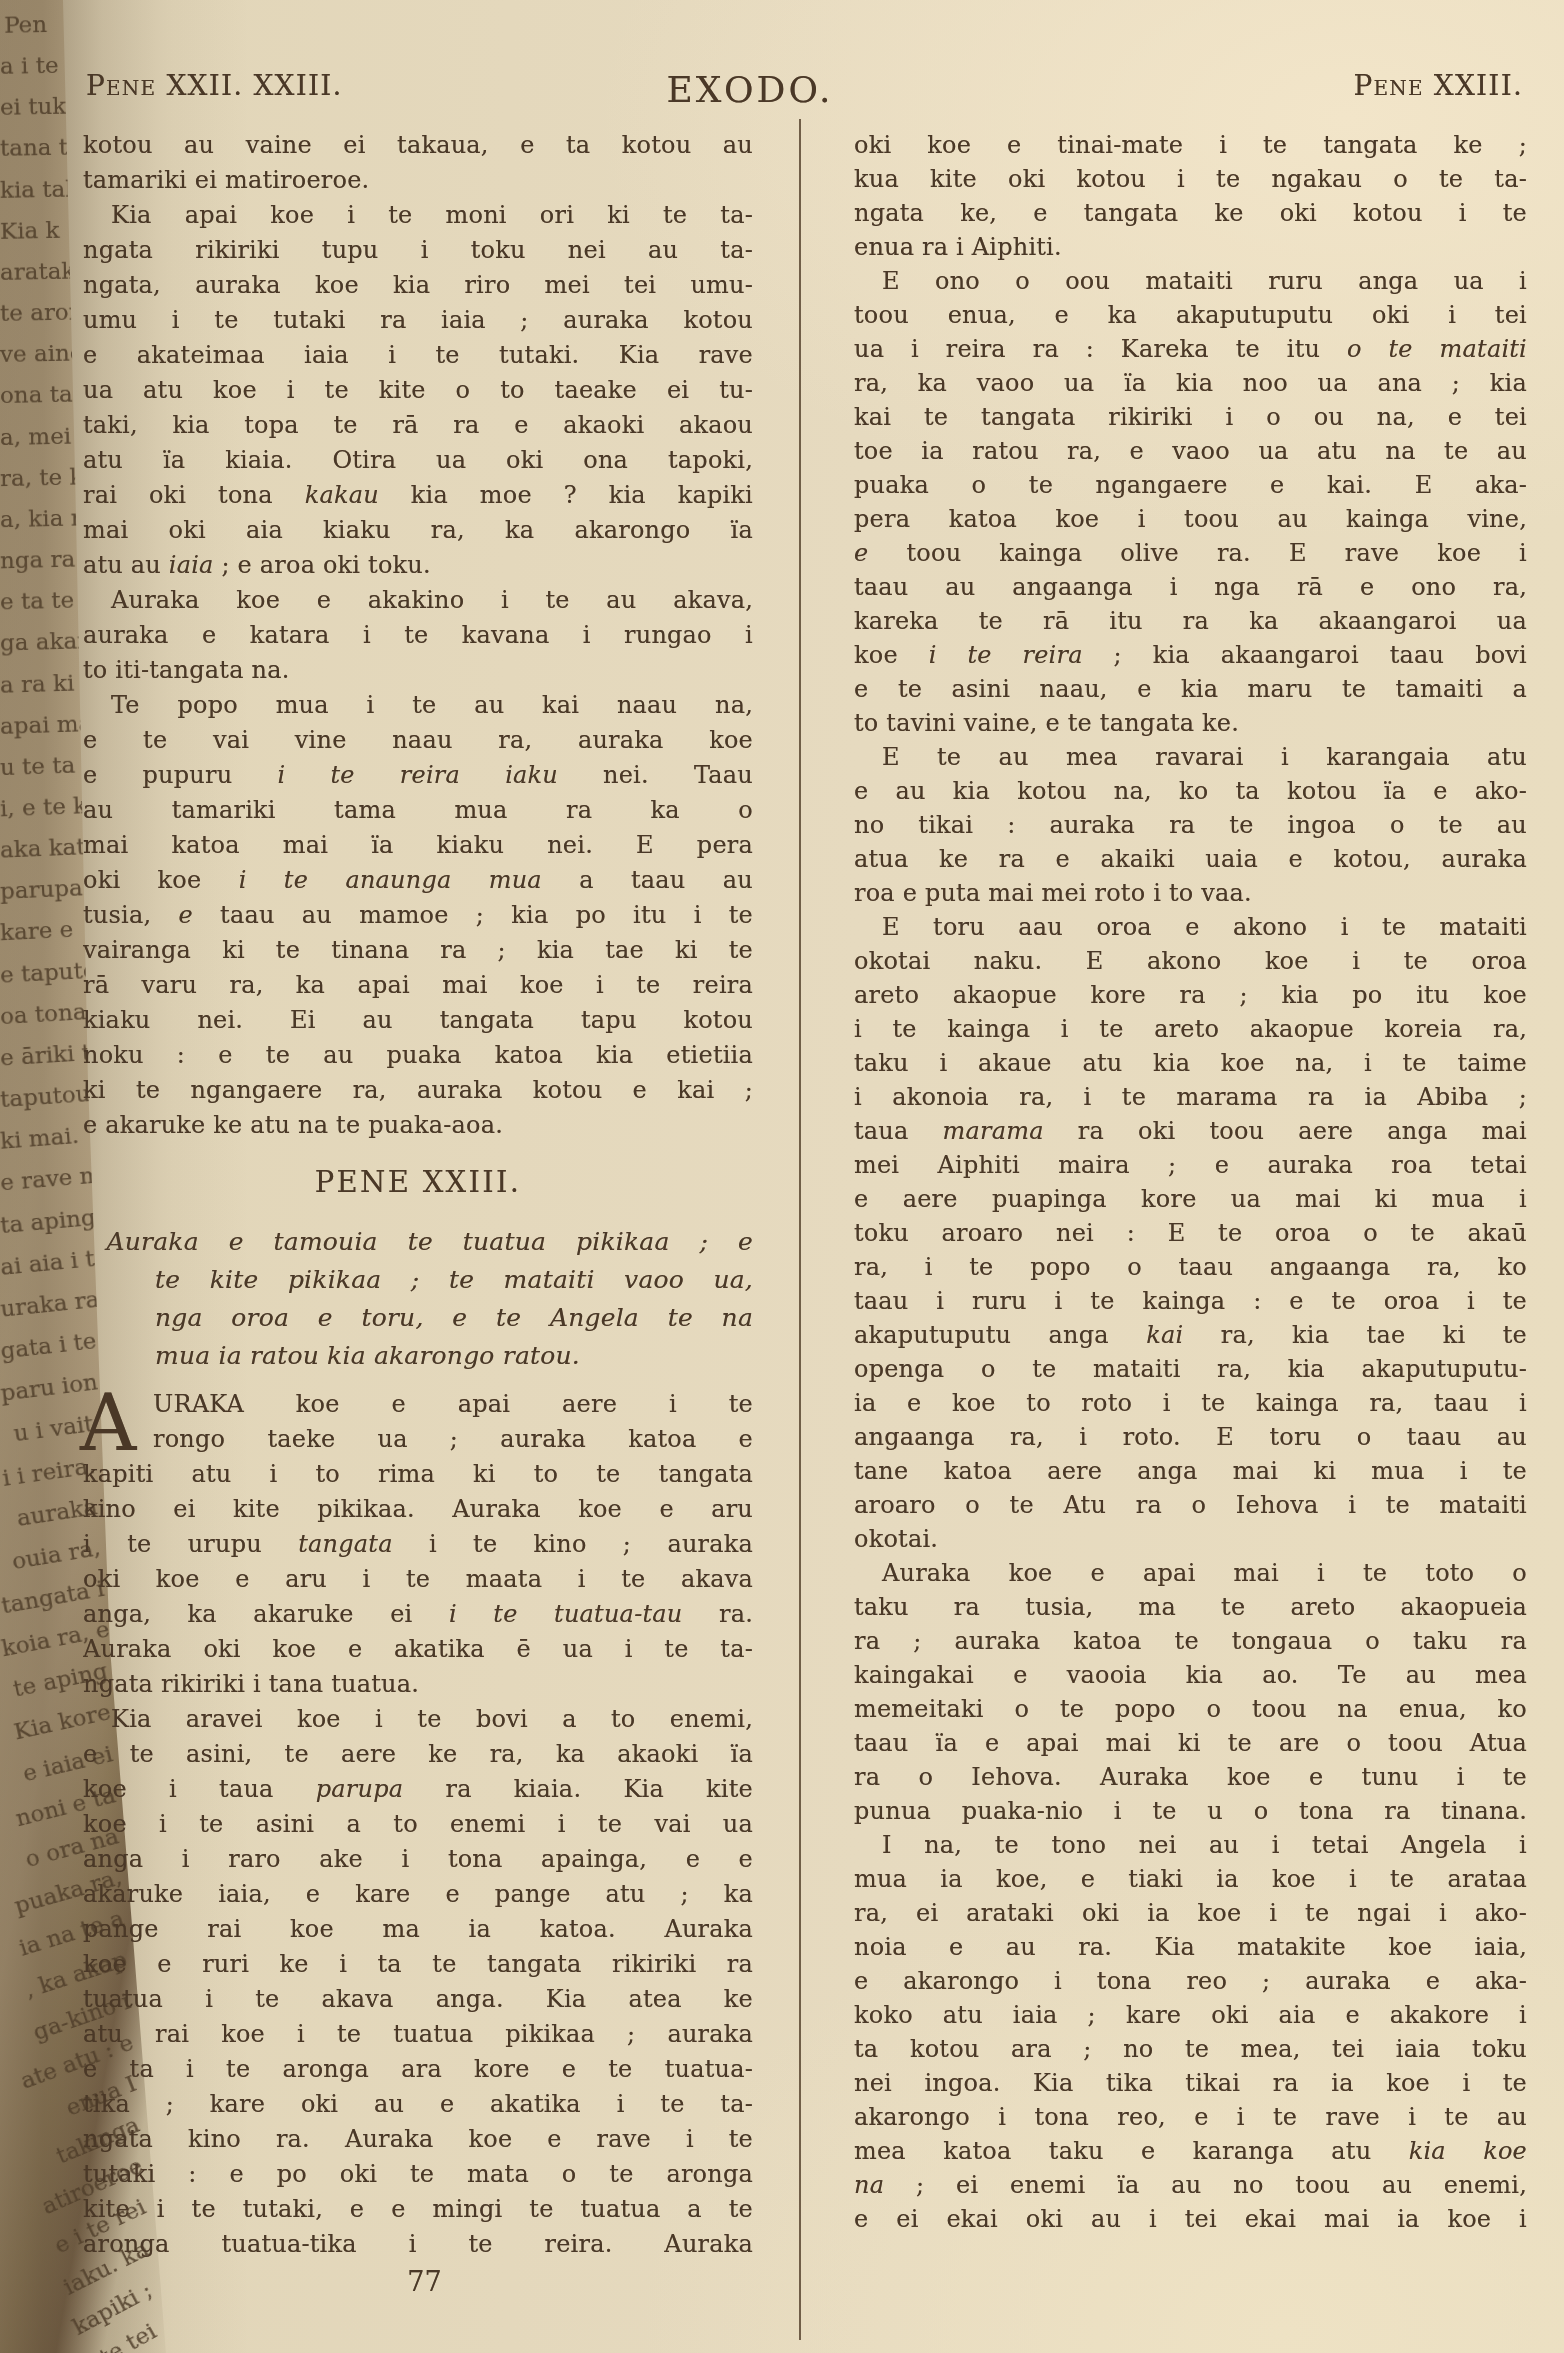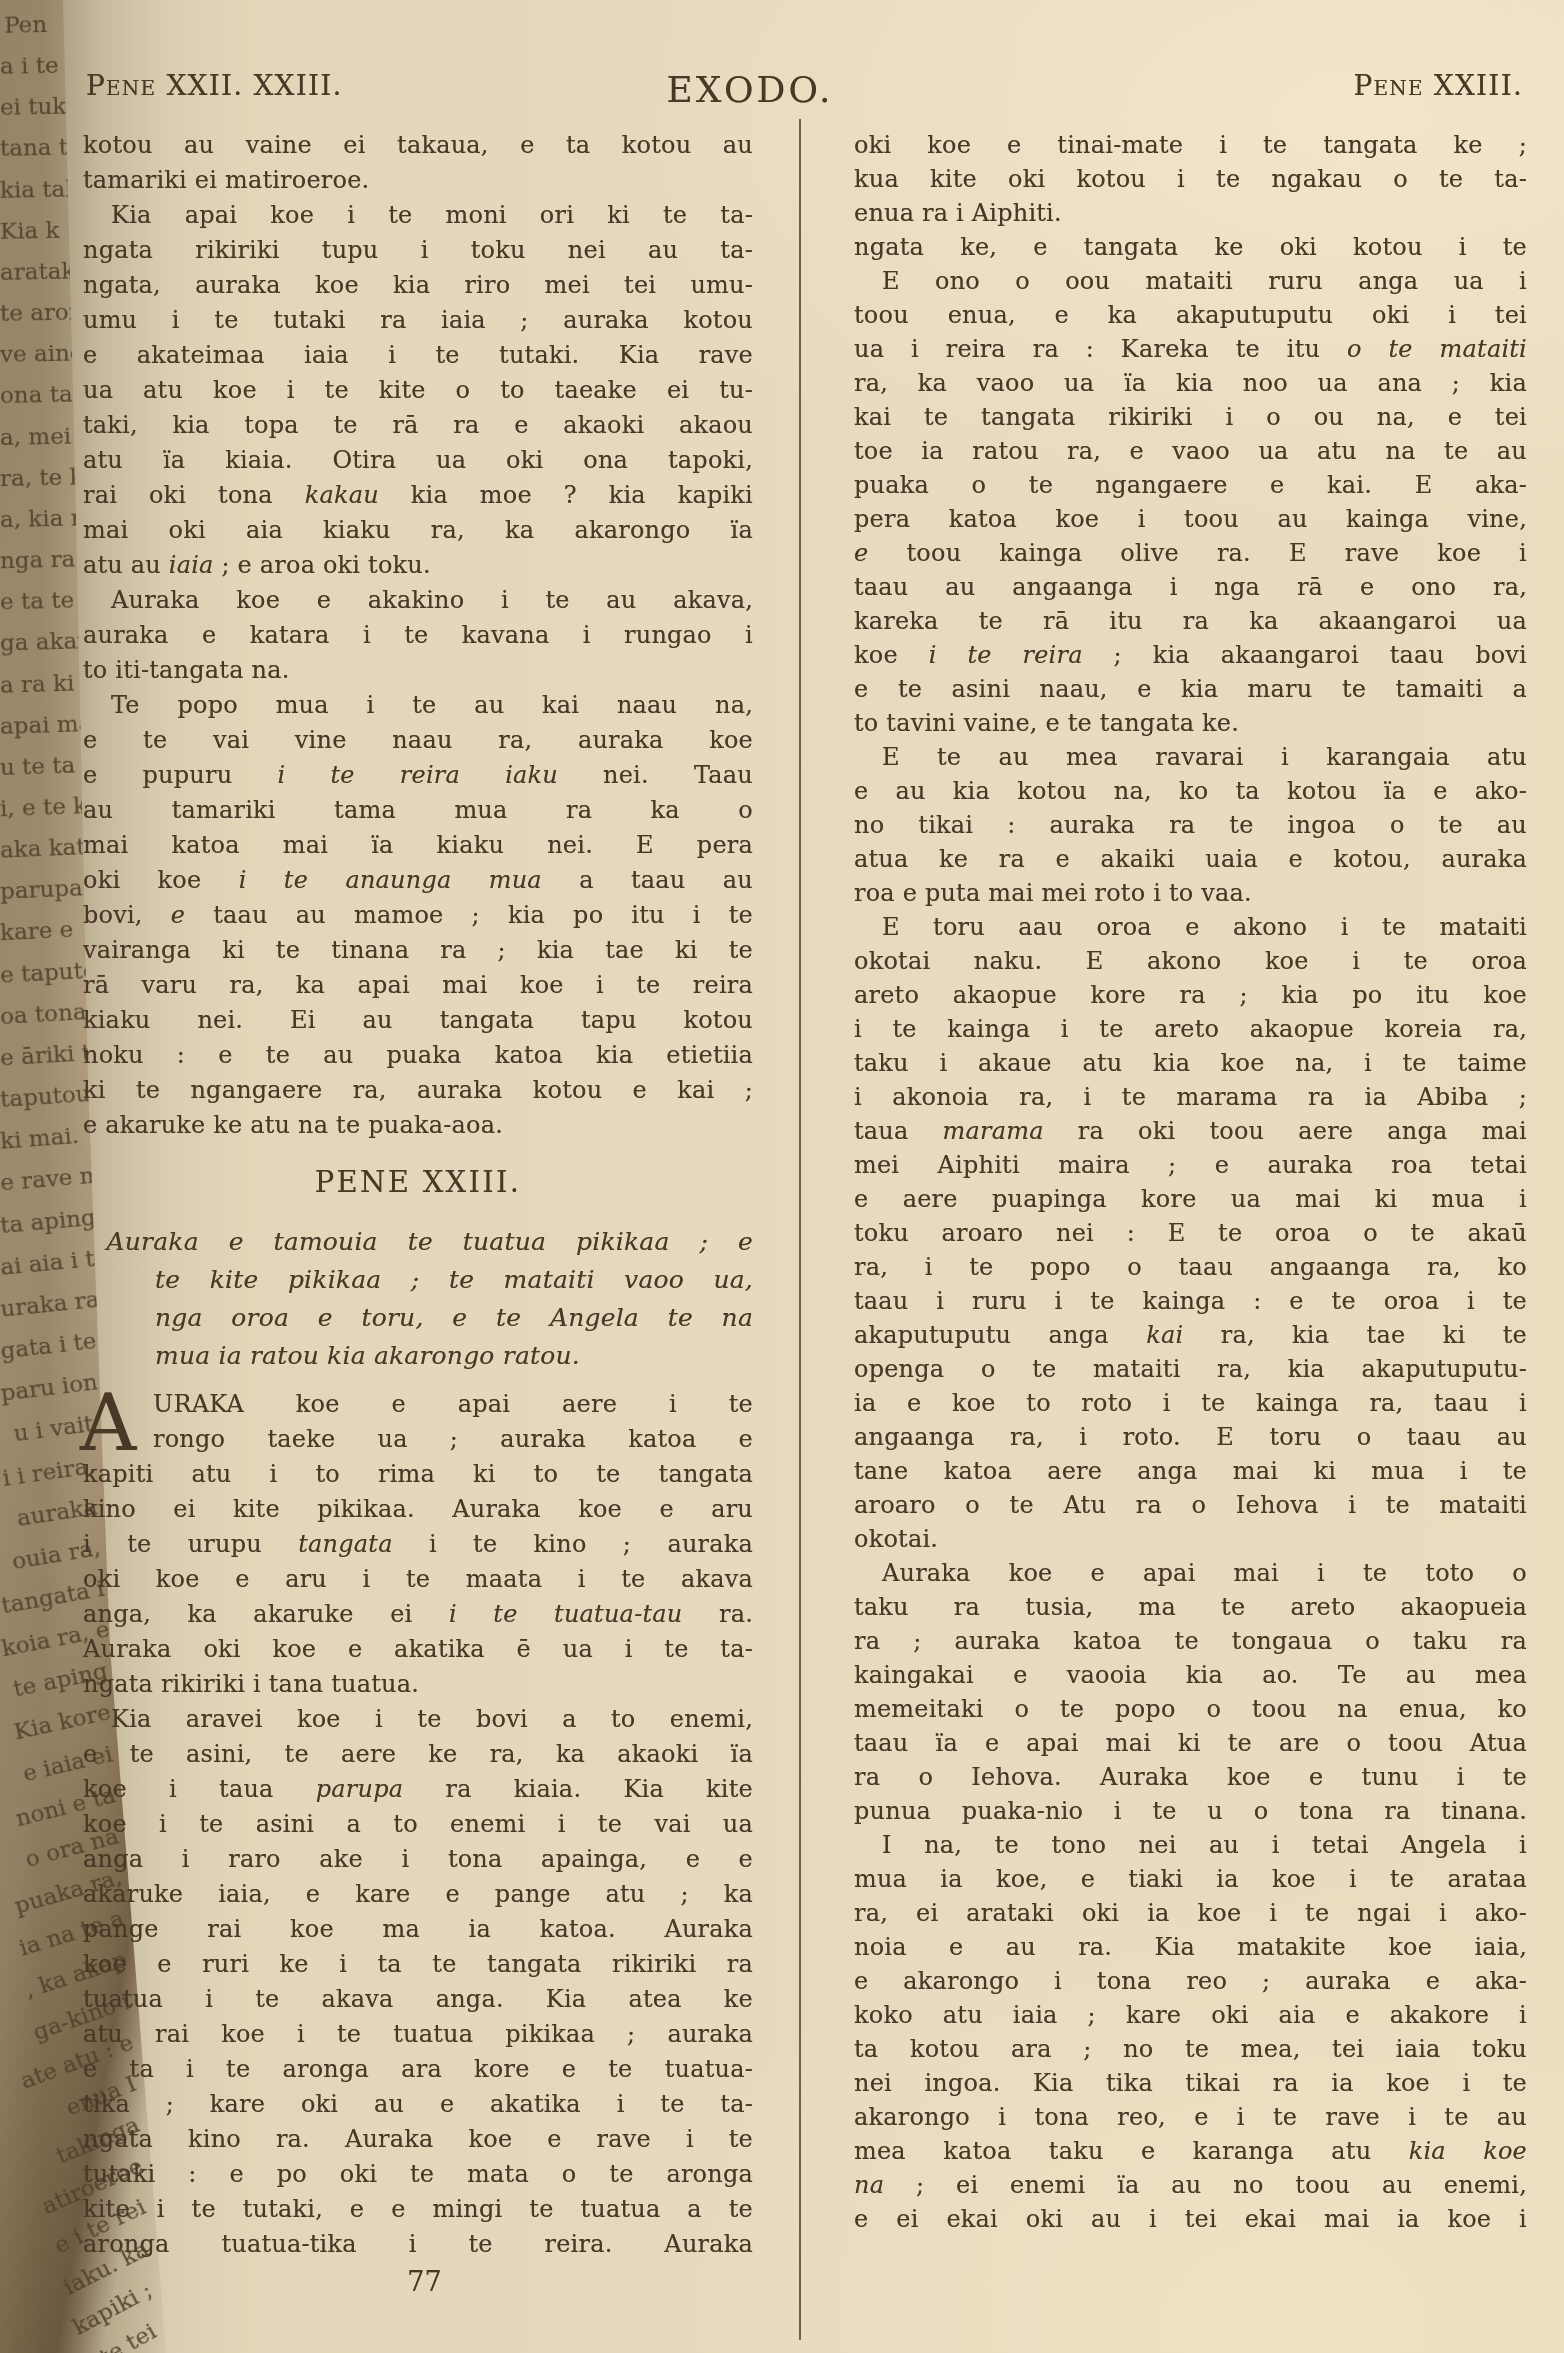--- a/index.html
+++ b/index.html
@@ -145,21 +145,21 @@
         <div class="line nj"><span>atu au </span><span class="it">iaia</span><span> ; e aroa oki toku.</span></div>
         <div class="line jl ind"><span>Auraka koe e akakino i te au akava,</span></div>
         <div class="line jl"><span>auraka e katara i te kavana i rungao i</span></div>
         <div class="line nj"><span>to iti-tangata na.</span></div>
         <div class="line jl ind"><span>Te popo mua i te au kai naau na,</span></div>
         <div class="line jl"><span>e te vai vine naau ra, auraka koe</span></div>
         <div class="line jl"><span>e pupuru </span><span class="it">i te reira iaku</span><span> nei. Taau</span></div>
         <div class="line jl"><span>au tamariki tama mua ra ka o</span></div>
         <div class="line jl"><span>mai katoa mai ïa kiaku nei. E pera</span></div>
         <div class="line jl"><span>oki koe </span><span class="it">i te anaunga mua</span><span> a taau au</span></div>
-        <div class="line jl"><span>bovi, </span><span class="it">e</span><span> taau au mamoe ; kia po itu i te</span></div>
+        <div class="line jl"><span>tusia, </span><span class="it">e</span><span> taau au mamoe ; kia po itu i te</span></div>
         <div class="line jl"><span>vairanga ki te tinana ra ; kia tae ki te</span></div>
         <div class="line jl"><span>rā varu ra, ka apai mai koe i te reira</span></div>
         <div class="line jl"><span>kiaku nei. Ei au tangata tapu kotou</span></div>
         <div class="line jl"><span>noku : e te au puaka katoa kia etietiia</span></div>
         <div class="line jl"><span>ki te ngangaere ra, auraka kotou e kai ;</span></div>
         <div class="line nj"><span>e akaruke ke atu na te puaka-aoa.</span></div>
       </div>
     <div class="chap-head">PENE XXIII.</div>
     <div id="lsummary" class="summary">
         <div class="line jl sfirst"><span>Auraka e tamouia te tuatua pikikaa ; e</span></div>
@@ -193,22 +193,22 @@
         <div class="line jl"><span>ngata kino ra. Auraka koe e rave i te</span></div>
         <div class="line jl"><span>tutaki : e po oki te mata o te aronga</span></div>
         <div class="line jl"><span>kite i te tutaki, e e mingi te tuatua a te</span></div>
         <div class="line jl"><span>aronga tuatua-tika i te reira. Auraka</span></div>
       </div>
   </div>
 
   <div class="col col-right" id="rblock">
       <div class="line jl"><span>oki koe e tinai-mate i te tangata ke ;</span></div>
       <div class="line jl"><span>kua kite oki kotou i te ngakau o te ta-</span></div>
+      <div class="line jl"><span>ngata ke, e tangata ke oki kotou i te</span></div>
       <div class="line nj"><span>enua ra i Aiphiti.</span></div>
-      <div class="line jl"><span>ngata ke, e tangata ke oki kotou i te</span></div>
       <div class="line jl ind"><span>E ono o oou mataiti ruru anga ua i</span></div>
       <div class="line jl"><span>toou enua, e ka akaputuputu oki i tei</span></div>
       <div class="line jl"><span>ua i reira ra : Kareka te itu </span><span class="it">o te mataiti</span></div>
       <div class="line jl"><span>ra, ka vaoo ua ïa kia noo ua ana ; kia</span></div>
       <div class="line jl"><span>kai te tangata rikiriki i o ou na, e tei</span></div>
       <div class="line jl"><span>toe ia ratou ra, e vaoo ua atu na te au</span></div>
       <div class="line jl"><span>puaka o te ngangaere e kai. E aka-</span></div>
       <div class="line jl"><span>pera katoa koe i toou au kainga vine,</span></div>
       <div class="line jl"><span class="it">e</span><span> toou kainga olive ra. E rave koe i</span></div>
       <div class="line jl"><span>taau au angaanga i nga rā e ono ra,</span></div>

